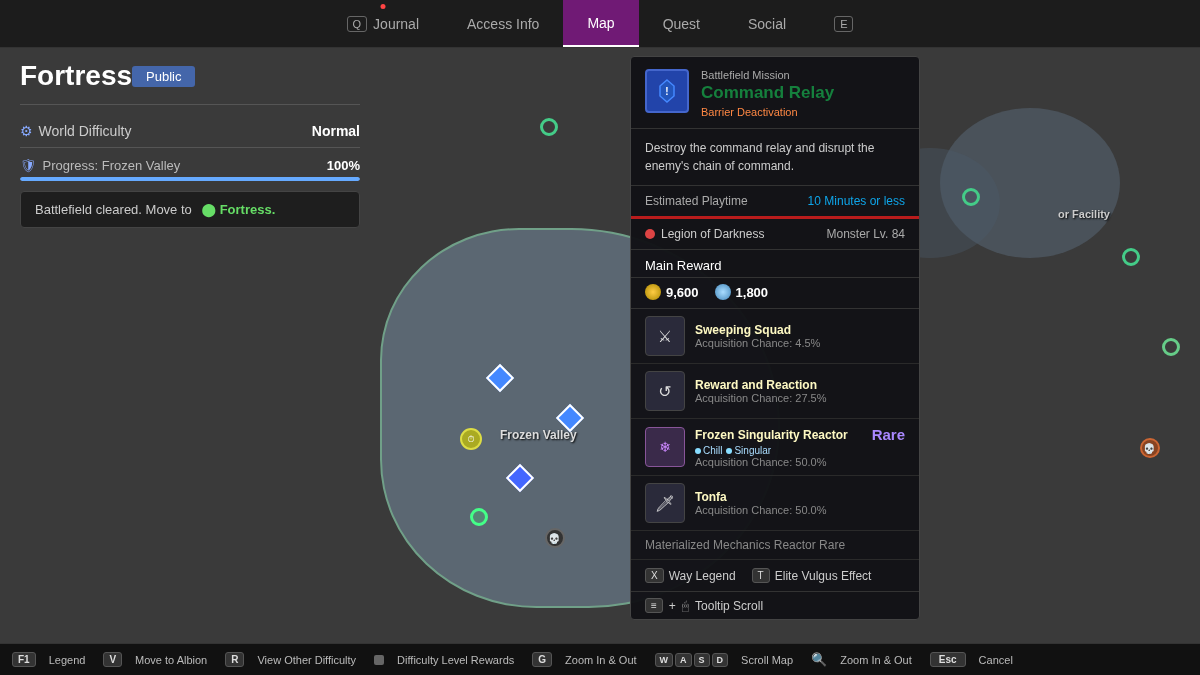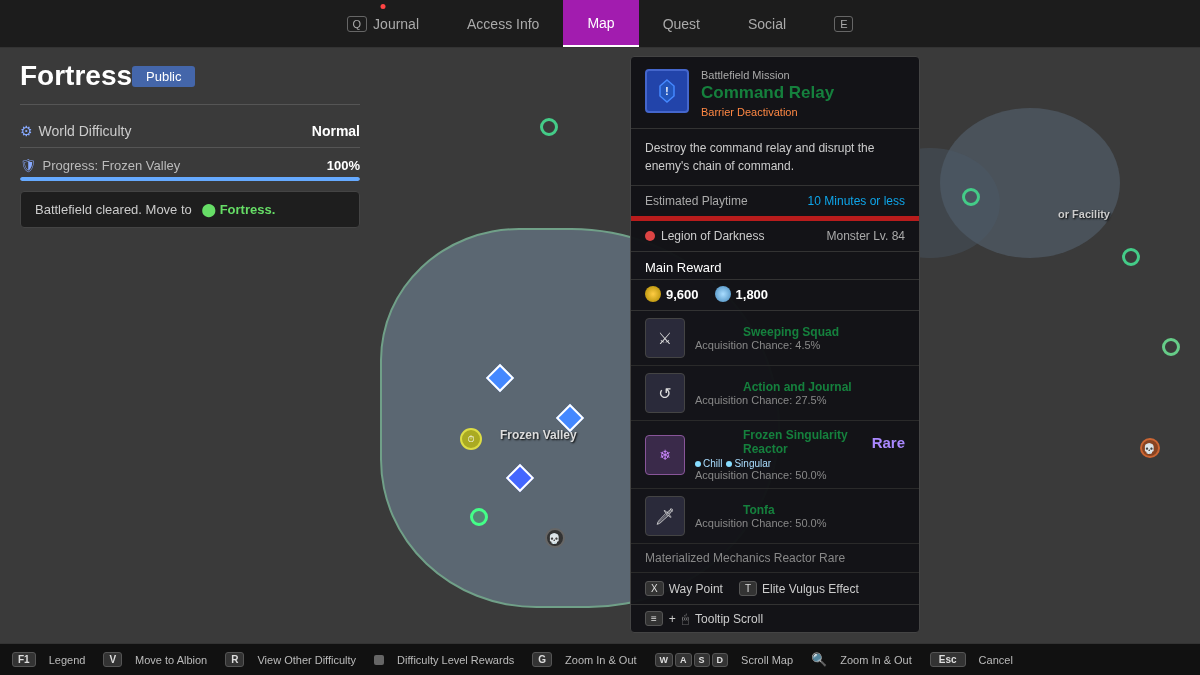--- a/index.html
+++ b/index.html
@@ -33,21 +33,21 @@
       display: flex;
       align-items: center;
       padding: 0 24px;
       color: #aaa;
       font-size: 14px;
       cursor: pointer;
       position: relative;
       gap: 6px;
     }
     .nav-item.active {
-      background: #a21caf;
+      background: #701a75;
       color: #fff;
       border-bottom: 2px solid #fff;
     }
     .nav-item .key-badge {
       border: 1px solid #666;
       border-radius: 3px;
       padding: 1px 5px;
       font-size: 11px;
       color: #aaa;
     }
@@ -252,21 +252,21 @@
       line-height: 1.5;
       border-bottom: 1px solid #333;
     }
     .popup-playtime {
       padding: 8px 14px;
       display: flex;
       justify-content: space-between;
       align-items: center;
       color: #aaa;
       font-size: 12px;
-      border-bottom: 5px solid #b91c1c;
+      border-bottom: 3px solid #b91c1c;
     }
     .popup-playtime .time-value {
       color: #0ea5e9;
       font-size: 12px;
       text-align: right;
     }
     .popup-faction {
       padding: 8px 14px;
       display: flex;
       align-items: center;
@@ -331,24 +331,23 @@
       border-radius: 4px;
       display: flex;
       align-items: center;
       justify-content: center;
       flex-shrink: 0;
       position: relative;
     }
     .reward-item-icon.purple { background: #3a2a4a; border-color: #885599; }
     .reward-item-info { flex: 1; }
     .reward-item-name {
-      color: #15803d;
+      color: #fef9c3;
       font-size: 12px;
       font-weight: bold;
-      margin-left: 48px;
     }
     .reward-item-chance {
       color: #888;
       font-size: 11px;
     }
     .reward-item-tags {
       display: flex;
       gap: 4px;
       margin-top: 2px;
     }
@@ -643,21 +642,21 @@
       <div class="reward-item-name">Sweeping Squad</div>
       <div class="reward-item-chance">Acquisition Chance: 4.5%</div>
     </div>
   </div>
 
   <div class="reward-item">
     <div class="reward-item-icon">
       <span style="color:#ddd;font-size:16px;">↺</span>
     </div>
     <div class="reward-item-info">
-      <div class="reward-item-name">Action and Journal</div>
+      <div class="reward-item-name">Reward and Reaction</div>
       <div class="reward-item-chance">Acquisition Chance: 27.5%</div>
     </div>
   </div>
 
   <div class="reward-item">
     <div class="reward-item-icon purple">
       <span style="color:#cc88ff;font-size:14px;">❄</span>
     </div>
     <div class="reward-item-info">
       <div style="display:flex;justify-content:space-between;align-items:center;">
@@ -686,21 +685,21 @@
       <div class="reward-item-name">Tonfa</div>
       <div class="reward-item-chance">Acquisition Chance: 50.0%</div>
     </div>
   </div>
 
   <div class="partial-item">Materialized Mechanics Reactor   Rare</div>
 
   <div class="popup-footer">
     <div class="footer-btn">
       <span class="key-box">X</span>
-      <span>Way Point</span>
+      <span>Way Legend</span>
     </div>
     <div class="footer-btn">
       <span class="key-box">T</span>
       <span>Elite Vulgus Effect</span>
     </div>
   </div>
   <div class="popup-tooltip-row">
     <span class="key-box">≡</span>
     <span>+</span>
     <span style="color:#aaa;">🖱</span>

